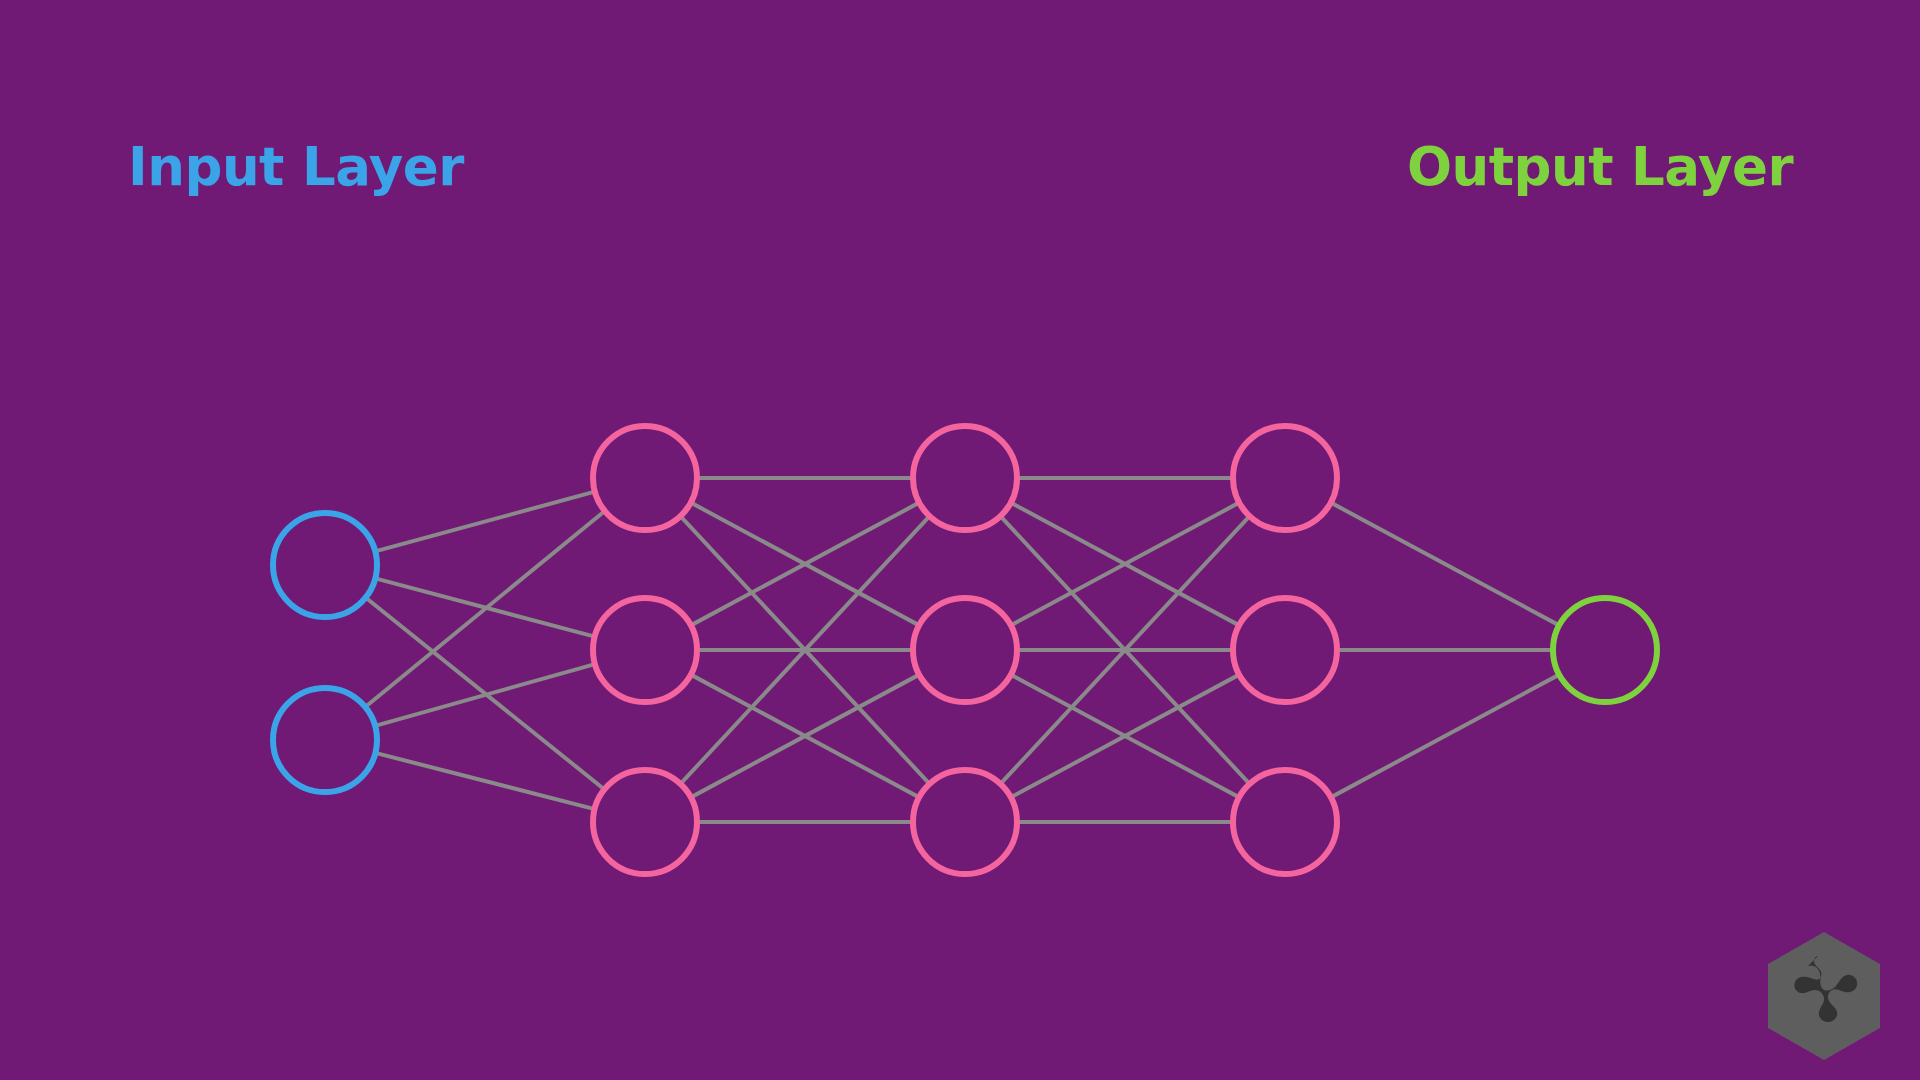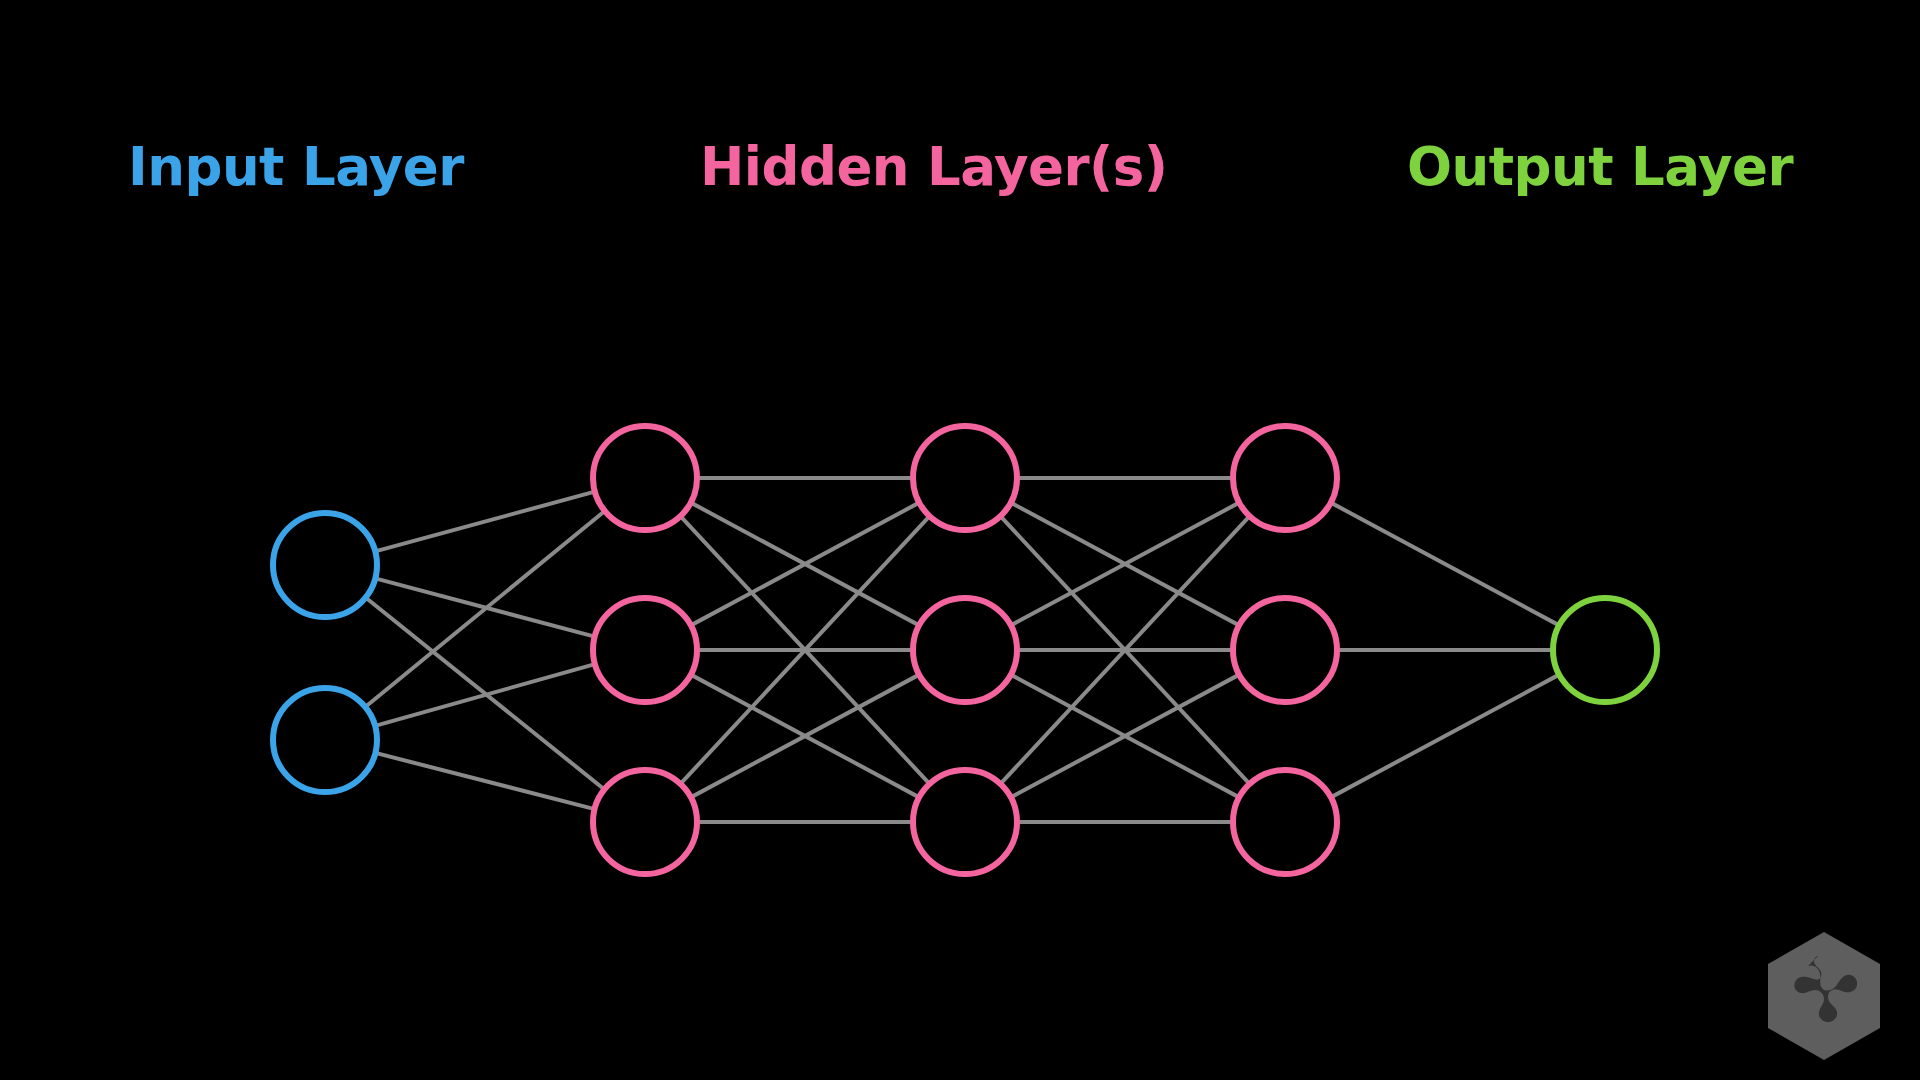--- a/index.html
+++ b/index.html
@@ -59,21 +59,21 @@
     right: 36px;
     bottom: 18px;
     width: 120px;
     height: 132px;
     opacity: 1;
   }
 </style>
 </head>
 <body style="background: rgb(51, 51, 51);">
 
-<div id="stage" style="background: #000000;">
+<div id="stage" style="background: #701a75;">
 
   <svg id="network" viewBox="0 0 1920 1080" preserveAspectRatio="none" aria-hidden="true">
     <g id="edges-group">
         <line x1="375.17855885107787" y1="551.3577043123632" x2="594.8214411489221" y2="491.6422956876368" stroke="#8A8A8A" stroke-width="4" stroke-linecap="round"></line>
         <line x1="375.2572266001778" y1="578.3495758156722" x2="594.7427733998222" y2="636.6504241843278" stroke="#8A8A8A" stroke-width="4" stroke-linecap="round"></line>
         <line x1="365.54330078695284" y1="597.5613384445214" x2="604.4566992130472" y2="789.4386615554786" stroke="#8A8A8A" stroke-width="4" stroke-linecap="round"></line>
         <line x1="365.2345732945251" y1="707.0579431151076" x2="604.765426705475" y2="510.9420568848924" stroke="#8A8A8A" stroke-width="4" stroke-linecap="round"></line>
         <line x1="375.05784888800275" y1="725.9212300002492" x2="594.9421511119973" y2="664.0787699997508" stroke="#8A8A8A" stroke-width="4" stroke-linecap="round"></line>
         <line x1="375.37246264794607" y1="752.9079435535361" x2="594.6275373520539" y2="809.0920564464639" stroke="#8A8A8A" stroke-width="4" stroke-linecap="round"></line>
         <line x1="697" y1="478" x2="913" y2="478" stroke="#8A8A8A" stroke-width="4" stroke-linecap="round"></line>
@@ -109,21 +109,20 @@
         <circle cx="965" cy="822" r="52" fill="none" stroke="#F4649E" stroke-width="6"></circle>
         <circle cx="1285" cy="478" r="52" fill="none" stroke="#F4649E" stroke-width="6"></circle>
         <circle cx="1285" cy="650" r="52" fill="none" stroke="#F4649E" stroke-width="6"></circle>
         <circle cx="1285" cy="822" r="52" fill="none" stroke="#F4649E" stroke-width="6"></circle>
         <circle cx="1605" cy="650" r="52" fill="none" stroke="#7ED23E" stroke-width="6"></circle>
       </g>
   </svg>
 
   <div class="titles">
     <div id="title-input" class="layer-title" style="color: rgb(59, 163, 232);">Input Layer</div>
-    <div id="title-hidden" class="layer-title" style="color: rgb(244, 100, 158);">Hidden Layer(s)</div>
     <div id="title-output" class="layer-title" style="color: rgb(126, 210, 62);">Output Layer</div>
   </div>
 
   <svg id="logo-watermark" viewBox="0 0 120 132" aria-hidden="true">
     <path id="logo-hex" d="M60 2 L116 34 L116 98 L60 130 L4 98 L4 34 Z" fill="#5E5E5E"></path>
     <path id="logo-mark" d="M44 36
              c6 -2 11 2 12 8
              c1 6 -1 10 2 14
              c3 4 9 3 13 -1
              c4 -4 6 -11 12 -12

